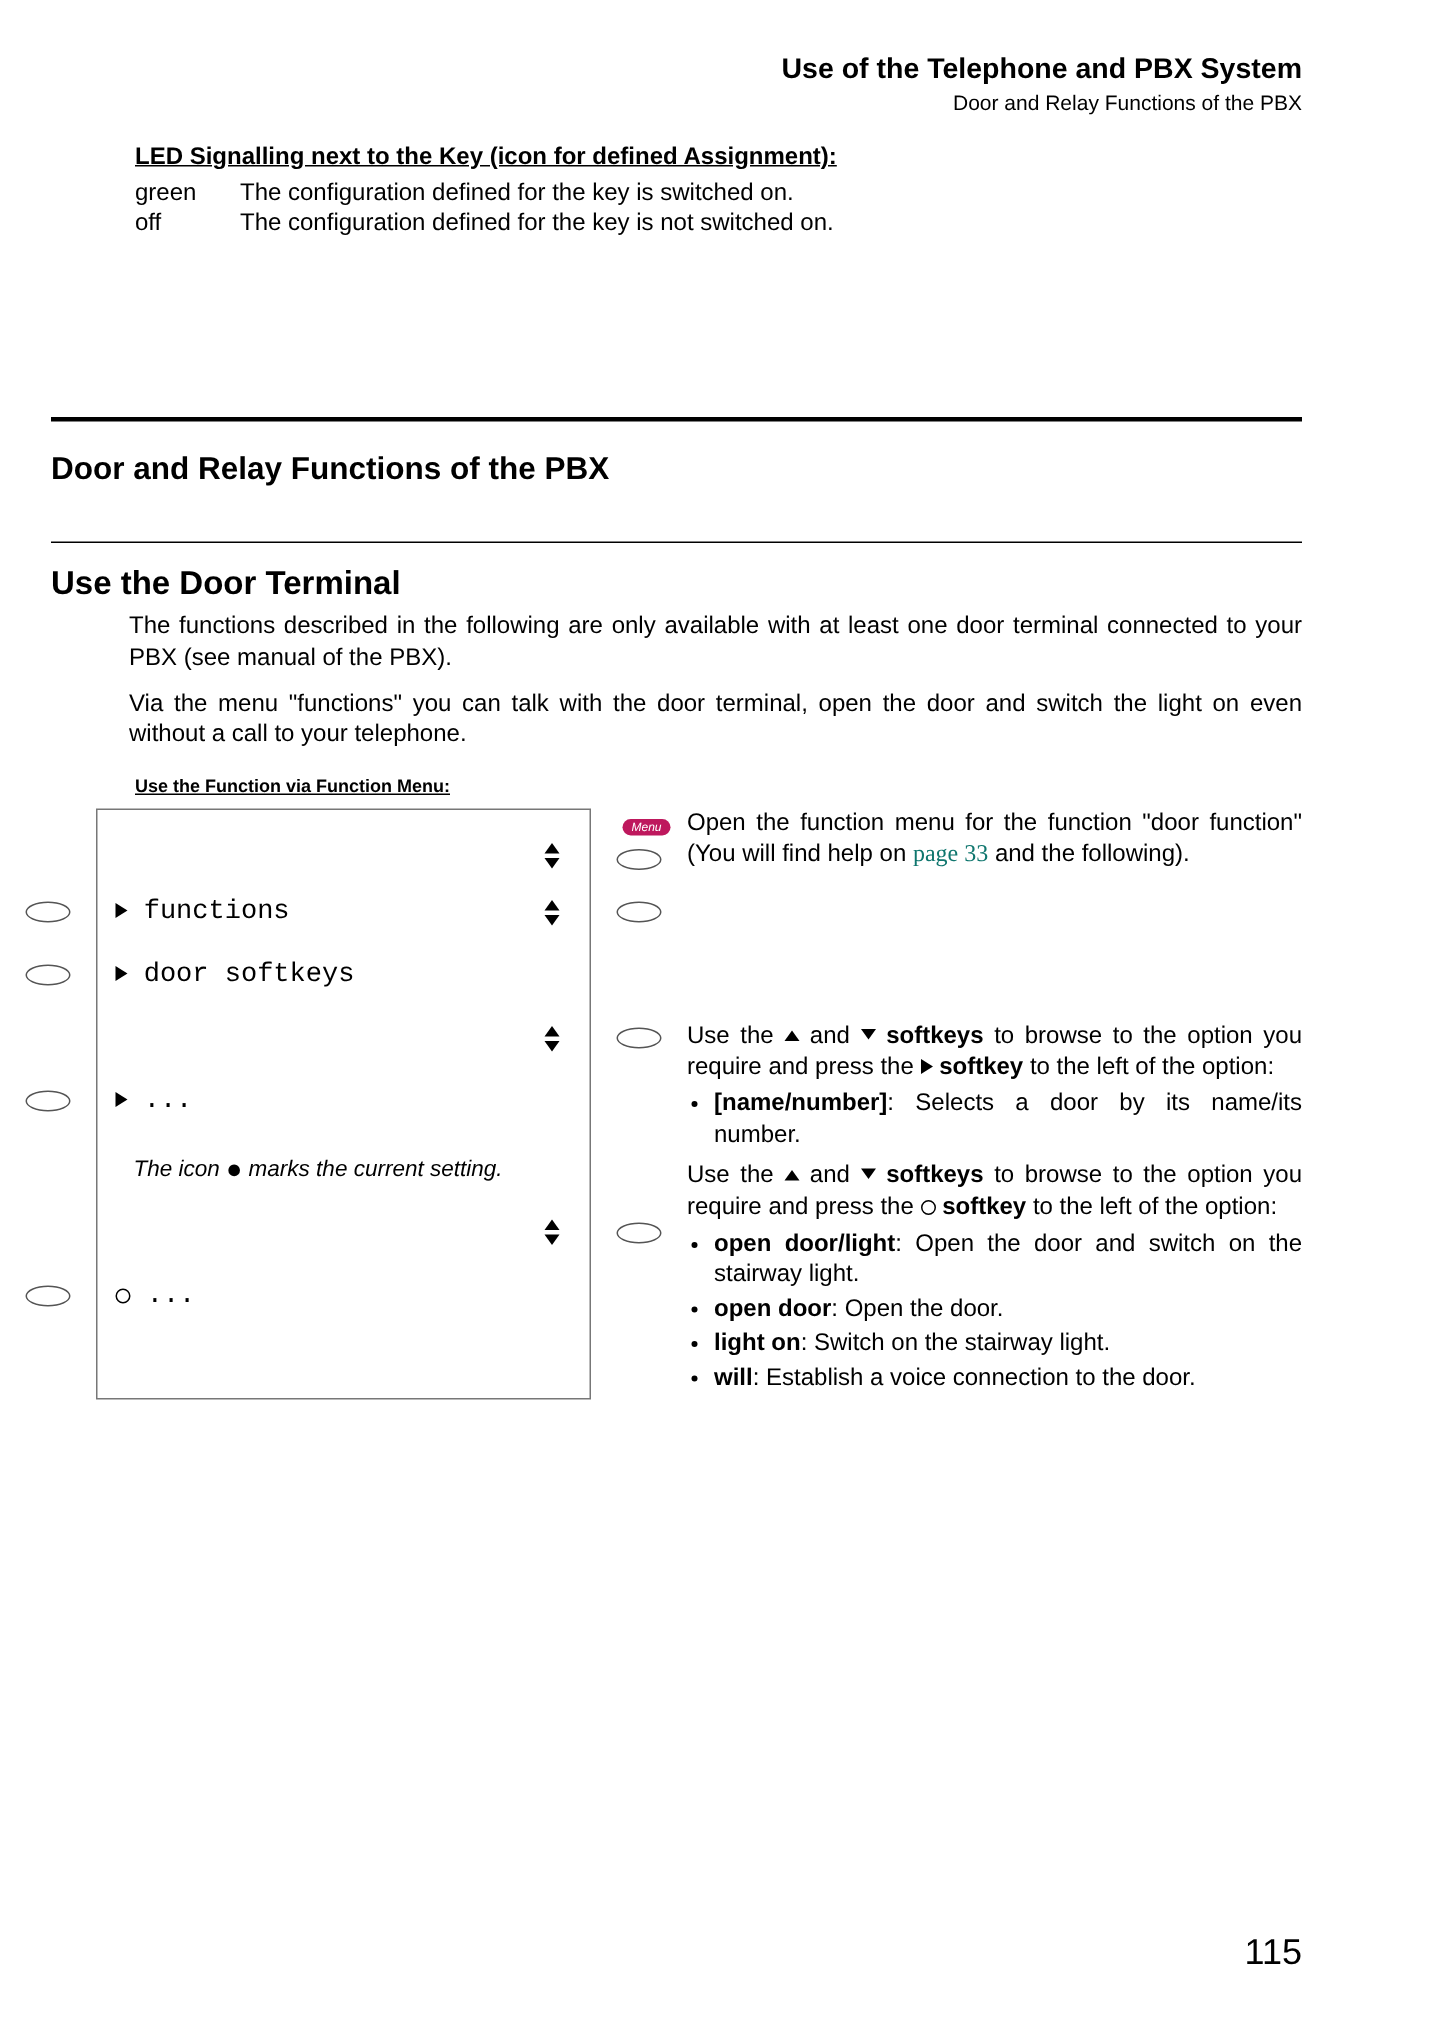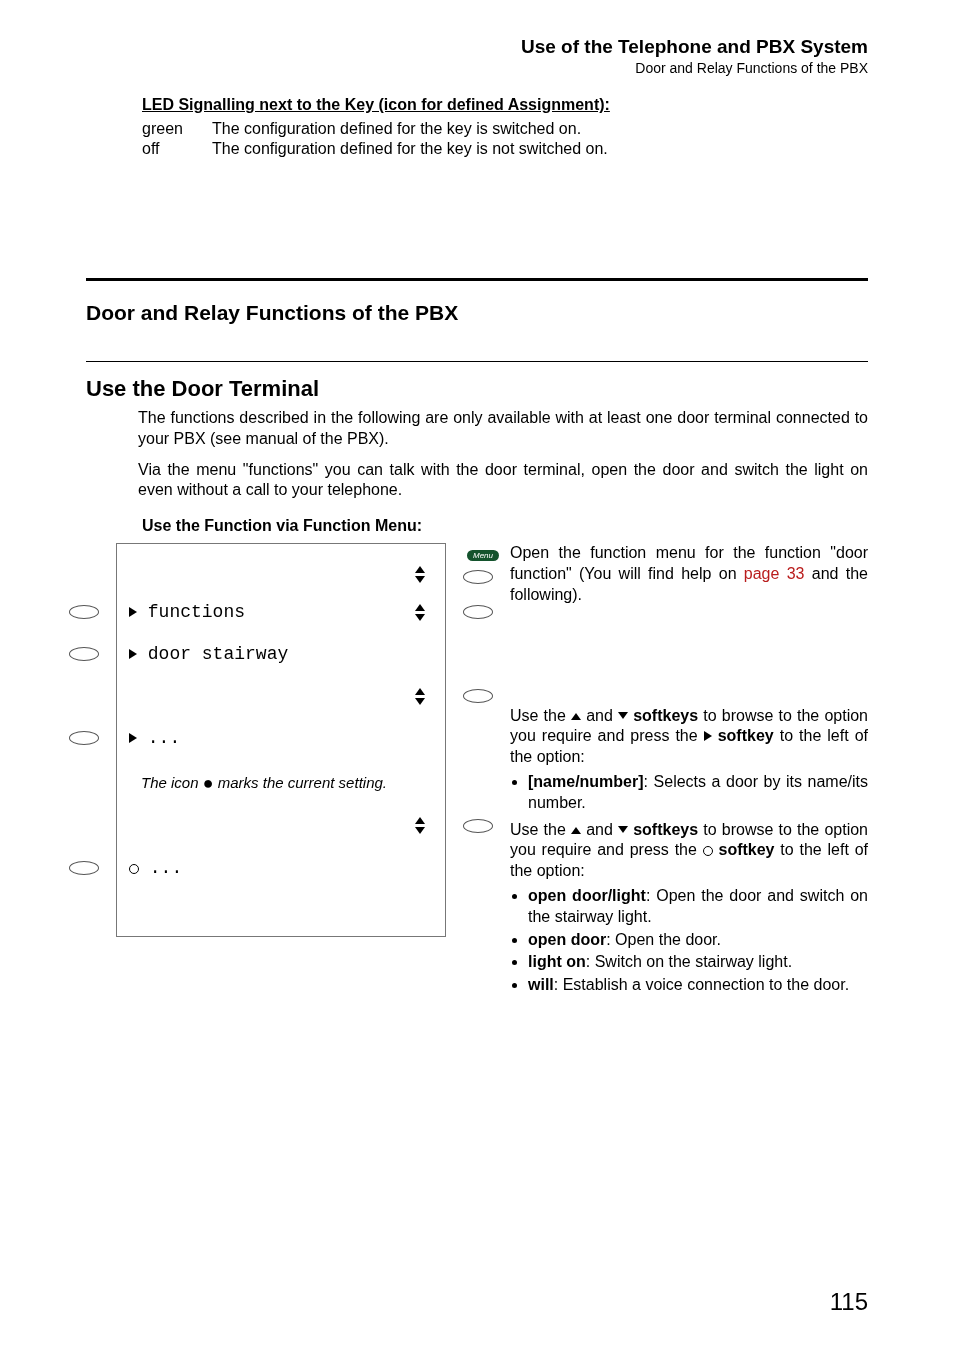--- a/index.html
+++ b/index.html
@@ -5,35 +5,35 @@
   * { box-sizing: border-box; margin: 0; padding: 0; }
   body {
     width: 954px;
     height: 1352px;
     background: #fff;
     font-family: Arial, Helvetica, sans-serif;
     color: #000;
     position: relative;
   }
   .page {
-    padding: 36px 86px 0 86px;
+    padding: 36px 86px 0 34px;
   }
   .header-right { text-align: right; margin-bottom: 20px; }
   .header-title { font-weight: bold; font-size: 19px; }
   .header-sub { font-size: 14px; margin-top: 2px; }
   .sect-underline { text-decoration: underline; font-weight: bold; font-size: 16px; margin-left: 56px; margin-bottom: 6px; }
   .led-table { margin-left: 56px; font-size: 16px; }
   .led-row { display: flex; margin-bottom: 2px; }
   .led-key { width: 70px; }
   .hr-thick { border: none; border-top: 3px solid #000; margin: 120px 0 20px 0; }
   .h2 { font-weight: bold; font-size: 21px; margin-bottom: 36px; }
   .hr-thin { border: none; border-top: 1px solid #000; margin-bottom: 14px; }
   .h3 { font-weight: bold; font-size: 22px; margin-bottom: 6px; }
   .bodytext { margin-left: 52px; font-size: 16px; text-align: justify; line-height: 1.3; margin-bottom: 10px; }
-  .h4 { margin-left: 56px; font-weight: bold; font-size: 16px; margin-top: 16px; margin-bottom: 8px; }
+  .h4 { margin-left: 56px; font-weight: bold; text-decoration: underline; font-size: 12px; margin-top: 16px; margin-bottom: 8px; }
 
   .two-col { display: flex; margin-top: 8px; }
   .left-col { width: 400px; flex-shrink: 0; position: relative; }
   .right-col { flex: 1; font-size: 16px; line-height: 1.3; padding-left: 24px; text-align: justify; }
   .right-col p { margin-bottom: 4px; }
   .right-col ul { list-style: disc; margin-left: 18px; margin-bottom: 6px; }
   .right-col li { margin-bottom: 2px; text-align: justify; }
 
   
   .screen {
@@ -60,37 +60,37 @@
   .screen-row .right-oval {
     position: absolute;
     right: -52px;
   }
   .screen-label { margin-left: 8px; text-align: right; }
   .arrowcol { position: absolute; right: 16px; display: flex; flex-direction: column; line-height: 0.6; font-weight: bold; }
   .menu-badge {
     position: absolute;
     right: -58px;
     top: -2px;
-    background: #14532d;
+    background: #be185d;
     color: #fff;
     font-size: 8px;
     border-radius: 6px;
     padding: 1px 6px;
     font-family: Arial, sans-serif;
     font-style: italic;
   }
   .italic-note { font-family: Arial; font-style: italic; font-size: 15px; margin: 10px 20px 6px 20px; line-height: 1.3; text-align: justify; }
   .oval {
     width: 30px; height: 14px;
     border: 1.5px solid #555;
     border-radius: 50%;
     display: inline-block;
     background: #fff;
   }
-  .link { color: #b91c1c; }
+  .link { color: #0f766e; font-family: Liberation Serif, serif; }
   .pagenum { position: absolute; bottom: 36px; right: 86px; font-weight: normal; font-size: 24px; }
   .filled-dot { font-size: 18px; vertical-align: -1px; }
   .open-dot { display:inline-block; width:10px; height:10px; border:1.5px solid #000; border-radius:50%; vertical-align:-1px; }
   .tri-right { display:inline-block; width:0; height:0; border-top:5px solid transparent; border-bottom:5px solid transparent; border-left:8px solid #000; vertical-align: 0px; }
   .caret-up, .caret-down { display:inline-block; width:0; height:0; }
   .caret-up { border-left:5px solid transparent; border-right:5px solid transparent; border-bottom:7px solid #000; }
   .caret-down { border-left:5px solid transparent; border-right:5px solid transparent; border-top:7px solid #000; }
   .caret-stack { display:flex; flex-direction:column; gap:3px; align-items:center; }
 </style>
 </head>
@@ -148,21 +148,21 @@
           <span class="arrowcol">
             <span class="caret-stack">
               <span class="caret-up"></span>
               <span class="caret-down"></span>
             </span>
           </span>
         </div>
 
         <div class="screen-row">
           <span class="oval left-oval"></span>
-          <span class="screen-label"><span class="tri-right"></span> <span>door stairway</span></span>
+          <span class="screen-label"><span class="tri-right"></span> <span>door softkeys</span></span>
         </div>
 
         <div class="screen-row">
           <span class="oval right-oval"></span>
           <span class="arrowcol">
             <span class="caret-stack">
               <span class="caret-up"></span>
               <span class="caret-down"></span>
             </span>
           </span>

